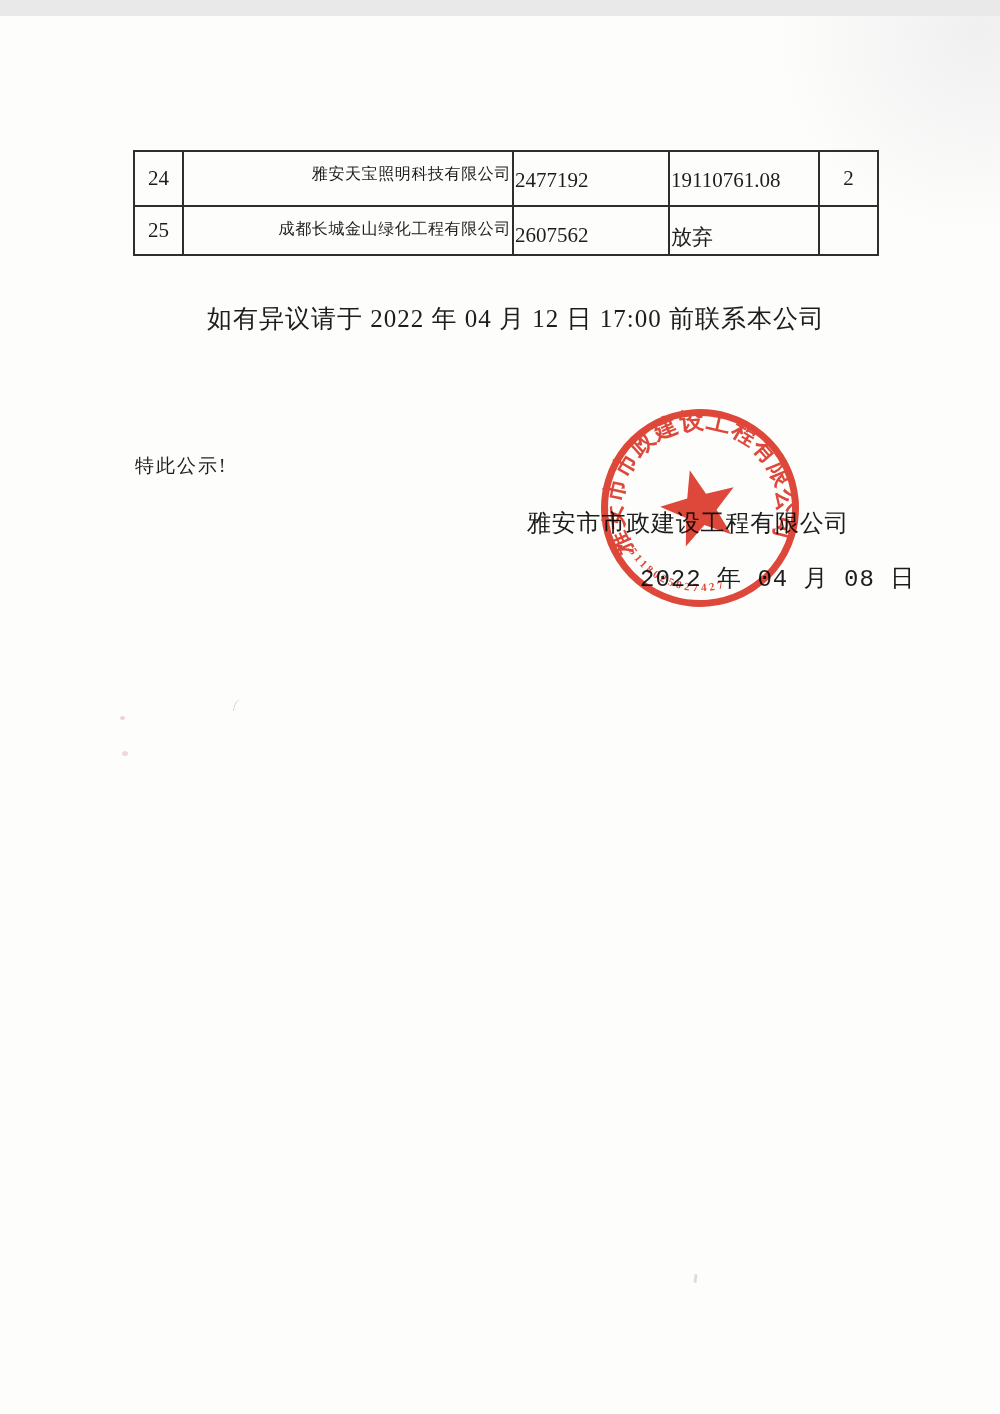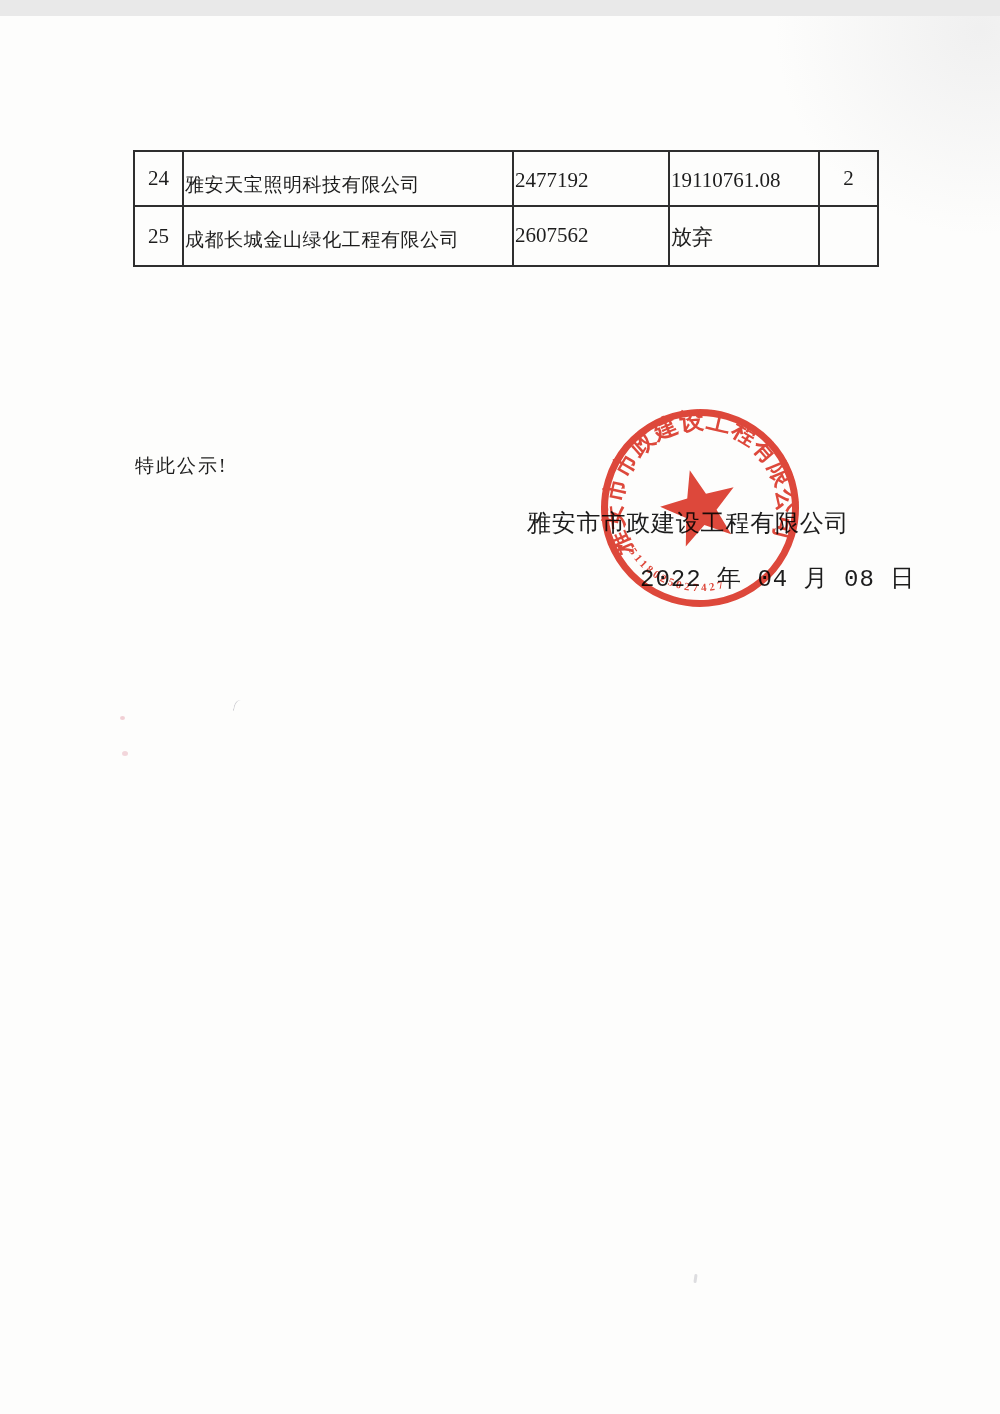--- a/index.html
+++ b/index.html
@@ -9,23 +9,23 @@
     font-family:"Liberation Serif","DejaVu Serif",serif; color:#1d1d1d;
     background-image: radial-gradient(circle at 98% 1%, rgba(180,180,185,.18), rgba(0,0,0,0) 12%);
   }
 
   
   table.doc-table {
     position:absolute; left:133px; top:134px; width:744px;
     border-collapse:collapse; table-layout:fixed;
   }
   table.doc-table td { border:2px solid #2e2e2e; overflow:hidden; }
-  tr.row-a { height:55px; } tr.row-b { height:60px; }
+  tr.row-a { height:55px; } tr.row-b { height:49px; }
   td.c-seq  { text-align:center; vertical-align:middle; font-size:21px; }
-  td.c-name { text-align:left; vertical-align:top; padding-top:20px; font-size:19px; letter-spacing:0.6px; }
+  td.c-name { text-align:right; vertical-align:top; padding-top:12px; font-size:16px; letter-spacing:0.6px; }
   td.c-num  { text-align:left; vertical-align:top; padding-top:16px; font-size:21px; }
   td.c-rank { text-align:center; vertical-align:middle; font-size:21px; }
 
   
   .line { position:absolute; white-space:nowrap; }
   .p1 { left:207px; top:286px; font-size:25px; letter-spacing:1px; }
   .p2 { left:135px; top:336px; font-size:25px; letter-spacing:0.5px; }
   .notice { left:135px; top:437px; font-size:19px; letter-spacing:2px; }
   .sig-company { left:527px; top:491px; font-size:24px; letter-spacing:0.8px; }
   .sig-date { left:640px; top:546px; font-size:24px; letter-spacing:1px;font-family:Liberation Mono, monospace; }
@@ -70,20 +70,21 @@
       <tr class="row-b">
         <td class="c-seq">25</td>
         <td class="c-name">成都长城金山绿化工程有限公司</td>
         <td class="c-num">2607562</td>
         <td class="c-num">放弃</td>
         <td class="c-rank"></td>
       </tr>
     </tbody>
   </table>
 
+  <div class="line p1">如有异议请于 2022 年 04 月 12 日 17:00 前联系本公司</div>
 
   <div class="line notice">特此公示!</div>
 
   <div class="line sig-company">雅安市市政建设工程有限公司</div>
   <div class="line sig-date">2022 年 04 月 08 日</div>
 
   <div class="stamp">
     <svg viewBox="0 0 212 212">
       <defs>
         <path id="arcTop" d="M 36.3 143.1 A 79 79 0 1 1 175.7 143.1" fill="none"></path>

